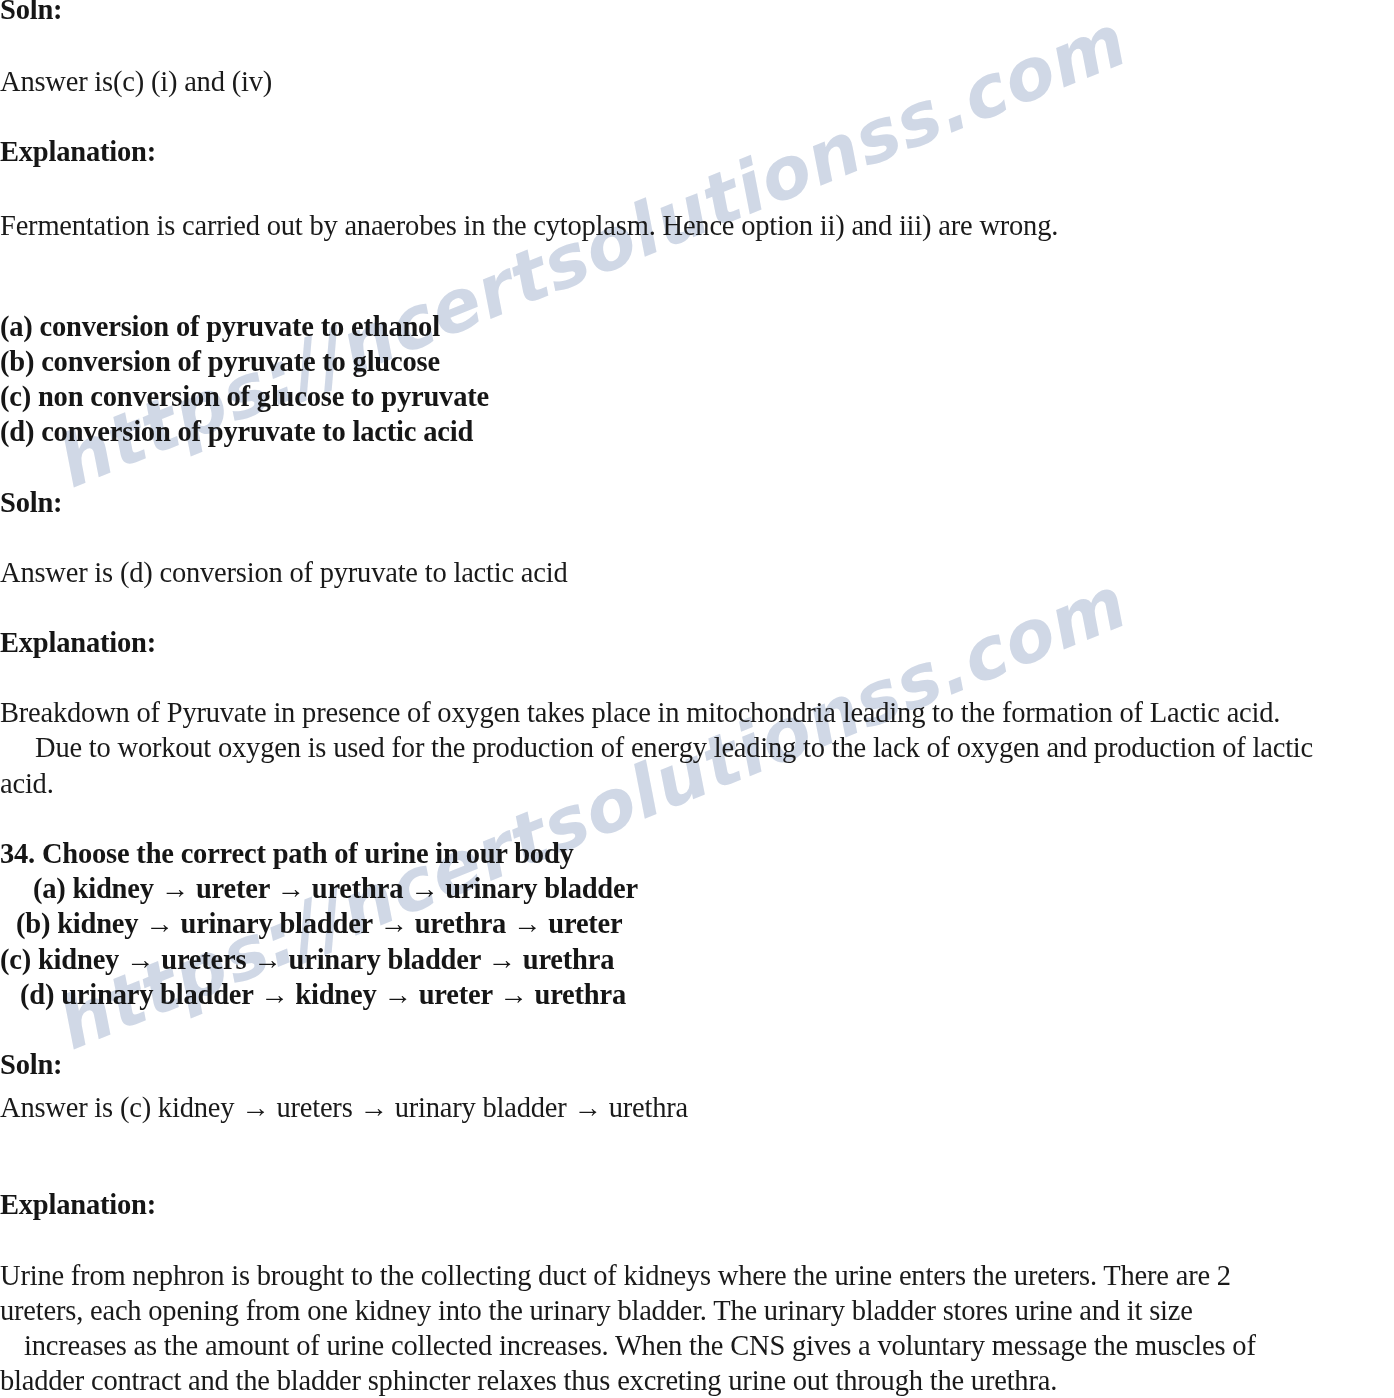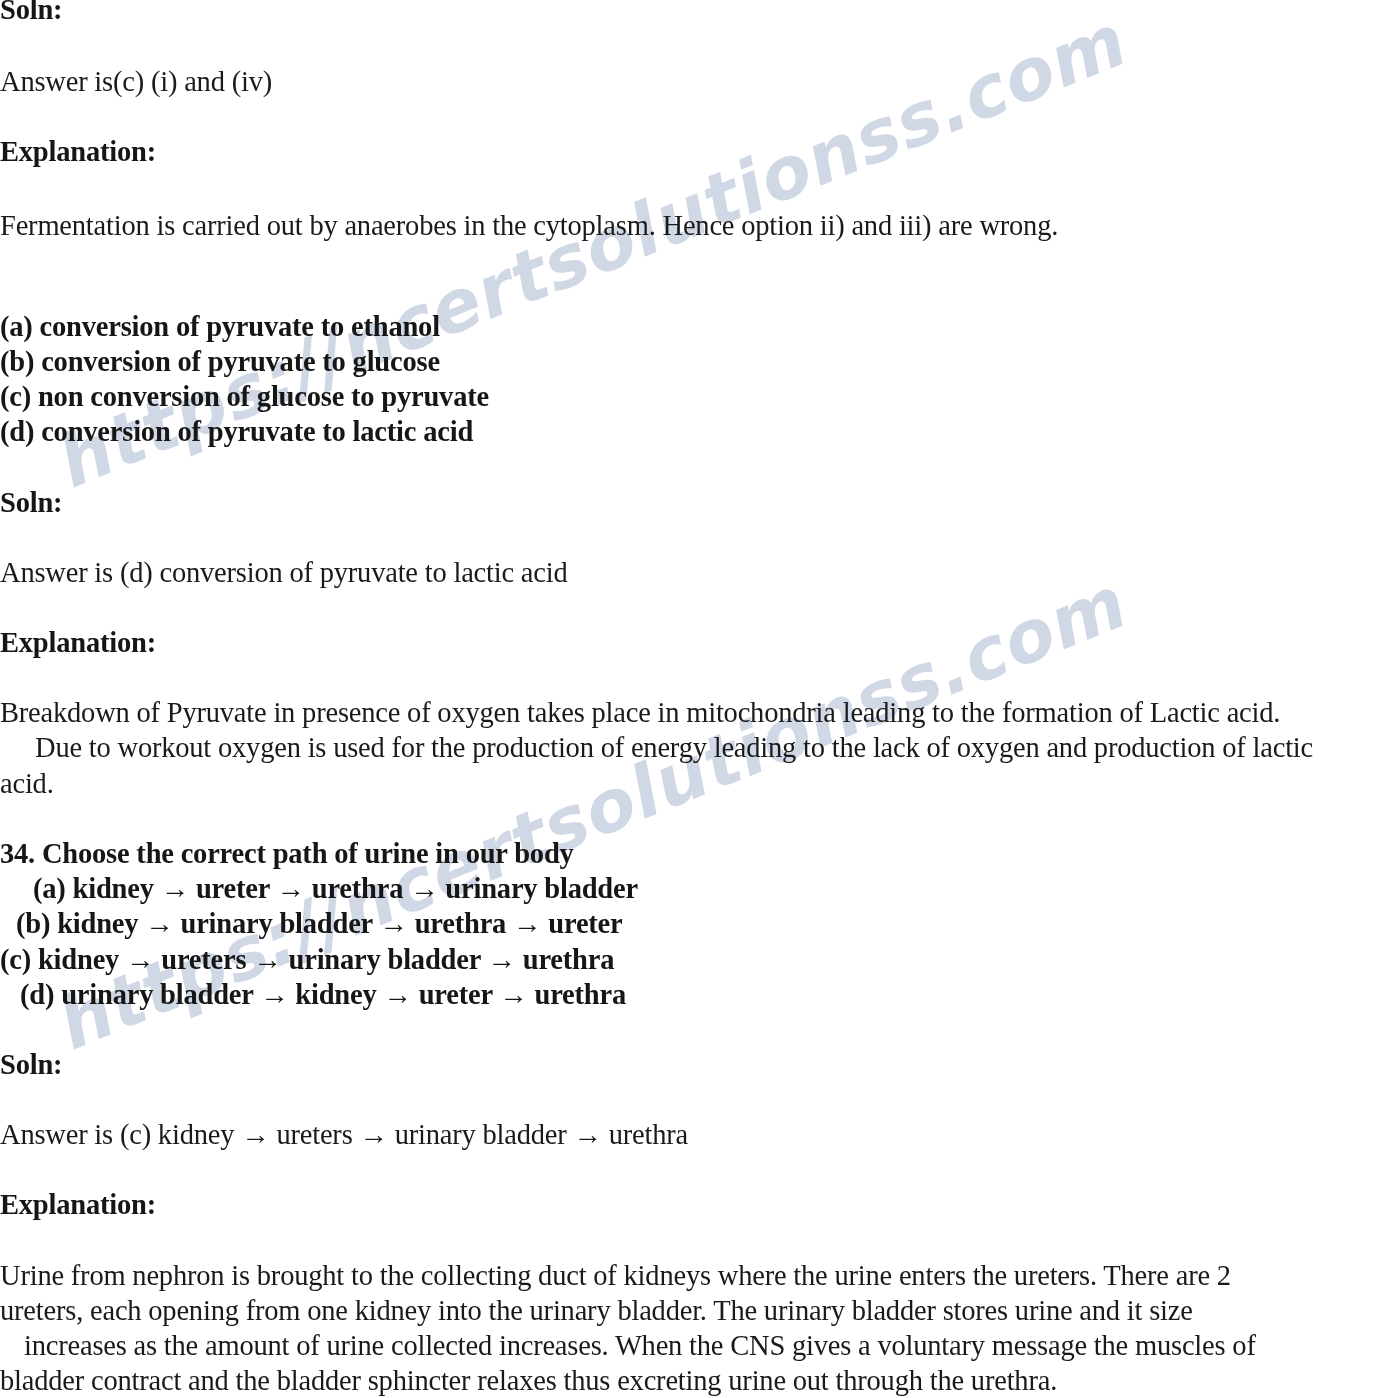--- a/index.html
+++ b/index.html
@@ -50,19 +50,19 @@
   <div class="line" style="top:730px;margin-left:35px;">Due to workout oxygen is used for the production of energy leading to the lack of oxygen and production of lactic</div>
   <div class="line" style="top:766px;">acid.</div>
 
   <div class="line b" style="top:836px;">34. Choose the correct path of urine in our body</div>
   <div class="line b" style="top:871px;padding-left:33px;">(a) kidney → ureter → urethra → urinary bladder</div>
   <div class="line b" style="top:906px;padding-left:16px;">(b) kidney → urinary bladder → urethra → ureter</div>
   <div class="line b" style="top:942px;">(c) kidney → ureters → urinary bladder → urethra</div>
   <div class="line b" style="top:977px;margin-left:20px;">(d) urinary bladder → kidney → ureter → urethra</div>
 
   <div class="line b" style="top:1047px;">Soln:</div>
-  <div class="line" style="top:1117px;text-align:right;">Answer is (c) kidney → ureters → urinary bladder → urethra</div>
+  <div class="line" style="top:1090px;text-align:right;">Answer is (c) kidney → ureters → urinary bladder → urethra</div>
   <div class="line b" style="top:1187px;">Explanation:</div>
   <div class="line" style="top:1258px;">Urine from nephron is brought to the collecting duct of kidneys where the urine enters the ureters. There are 2</div>
   <div class="line" style="top:1293px;">ureters, each opening from one kidney into the urinary bladder. The urinary bladder stores urine and it size</div>
   <div class="line" style="top:1328px;padding-left:24px;">increases as the amount of urine collected increases. When the CNS gives a voluntary message the muscles of</div>
   <div class="line" style="top:1363px;">bladder contract and the bladder sphincter relaxes thus excreting urine out through the urethra.</div>
 </div>
 
 </body></html>

